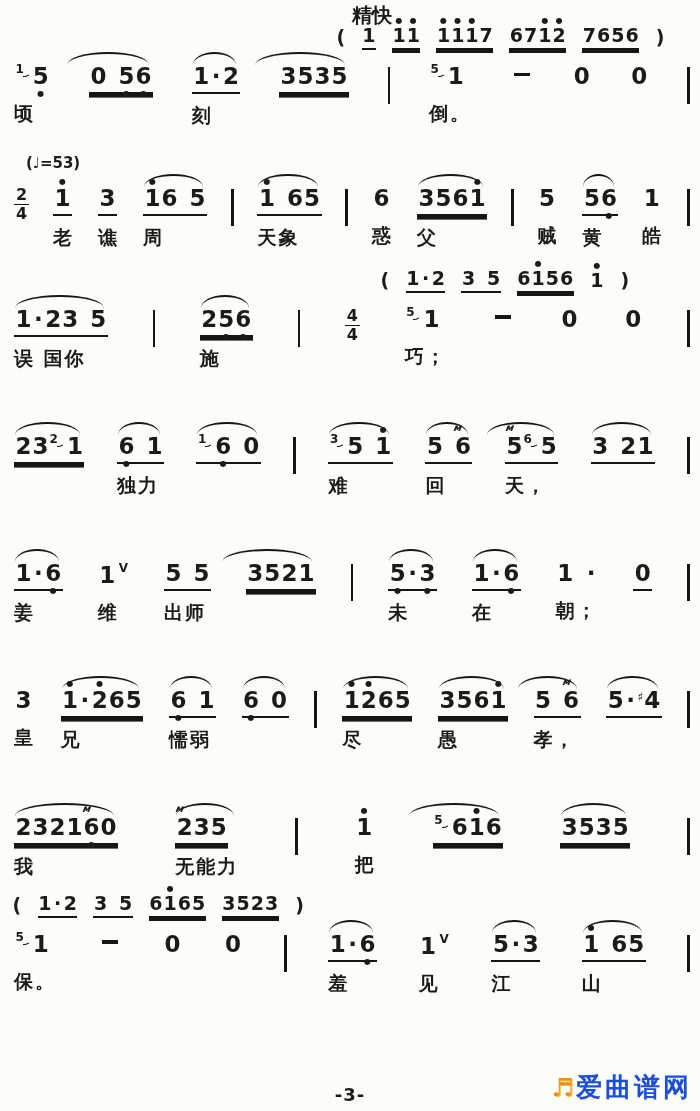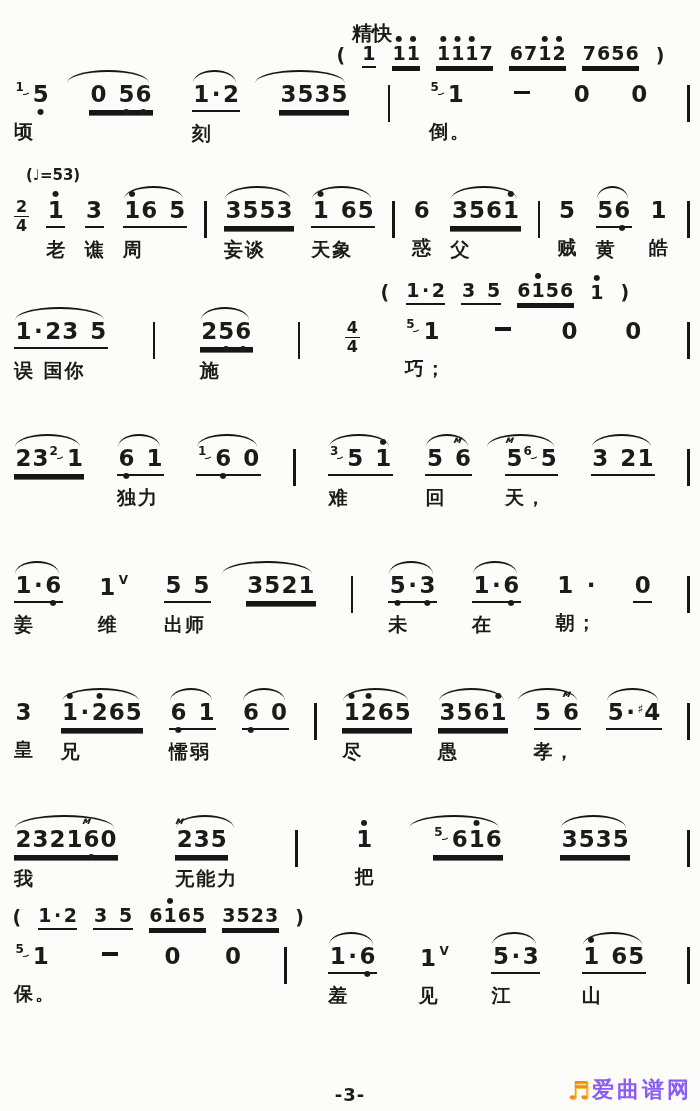--- a/index.html
+++ b/index.html
@@ -49,29 +49,29 @@
       font-size:16px;line-height:1.05;margin-top:0;}
   .ts .tsl{border-bottom:1.8px solid #161616;padding:0 2px 1px;}
   .ts .tsb{padding-top:1px;}
   .lyr{font-size:19px;font-weight:700;margin-top:9px;white-space:nowrap;
        letter-spacing:2px;font-family:"DejaVu Sans",sans-serif;}
   .footer{position:absolute;left:0;right:0;bottom:4px;height:34px;}
   .pageno{position:absolute;left:0;right:0;text-align:center;bottom:2px;
           font-size:18px;font-weight:700;letter-spacing:1px;}
   .wm{position:absolute;right:8px;bottom:2px;display:flex;align-items:center;gap:2px;}
   .wm-icon{font-size:25px;color:#ef8d1c;text-shadow:1px 1px 0 #f6c33c;line-height:1;}
-  .wm-text{font-size:22px;font-weight:700;color:#8b5cf6;letter-spacing:3px;
+  .wm-text{font-size:26px;font-weight:700;color:#1d4ed8;letter-spacing:3px;
            font-family:"DejaVu Sans",sans-serif;}
 </style>
 </head>
 <body>
 
 <div class="page">
   <div class="score">
-      <div class="system" style="margin-top: 18px;">
+      <div class="system" style="margin-top: 0;">
         <div class="prelabel" style="margin-left: 352px;">精快</div>
         <div class="prerowwrap"><div class="prerow" style="margin-left: 336px;">
             <span class="pc"><span class="d paren">(</span></span>
             <span class="pc u1"><span class="d">1</span></span>
             <span class="pc u2"><span class="d">1<span class="da">●</span></span><span class="d">1<span class="da">●</span></span></span>
             <span class="pc u2"><span class="d">1<span class="da">●</span></span><span class="d">1<span class="da">●</span></span><span class="d">1<span class="da">●</span></span><span class="d">7</span></span>
             <span class="pc u2"><span class="d">6</span><span class="d">7</span><span class="d">1<span class="da">●</span></span><span class="d">2<span class="da">●</span></span></span>
             <span class="pc u2"><span class="d">7</span><span class="d">6</span><span class="d">5</span><span class="d">6</span></span>
             <span class="pc"><span class="d paren">)</span></span>
           </div></div>
@@ -103,46 +103,41 @@
           </div>
           <div class="cell">
             <div class="nrow"><span class="dw"><span class="d">0</span></span></div>
           </div>
           <div class="cell">
             <div class="nrow"><span class="dw"><span class="d">0</span></span></div>
           </div>
           <span class="bar"></span>
         </div>
       </div>
-      <div class="system" style="margin-top: 20px;">
+      <div class="system" style="margin-top: 26px;">
         <div class="prelabel small" style="margin-left: 26px;">(♩=53)</div>
         <div class="staff">
           <span class="ts">
             <span class="tsl">2</span>
             <span class="tsb">4</span>
           </span>
           <div class="cell">
             <div class="nrow"><span class="dw u1"><span class="d">1<span class="da">●</span></span></span></div>
             <div class="lyr">老</div>
           </div>
           <div class="cell">
             <div class="nrow"><span class="dw u1"><span class="d">3</span></span></div>
             <div class="lyr">谯</div>
           </div>
           <div class="cell">
             <div class="arc"></div>
             <div class="nrow"><span class="dw u1"><span class="d">1<span class="da">●</span></span><span class="d">6</span><span class="sp"></span><span class="d">5</span></span></div>
             <div class="lyr">周</div>
           </div>
           <span class="bar"></span>
-          <div class="cell">
-            <div class="arc"></div>
-            <div class="nrow"><span class="dw u2"><span class="d">3</span><span class="d">5</span><span class="d">5</span><span class="d">3</span></span></div>
-            <div class="lyr">妄谈</div>
-          </div>
           <div class="cell">
             <div class="arc"></div>
             <div class="nrow"><span class="dw u1"><span class="d">1<span class="da">●</span></span><span class="sp"></span><span class="d">6</span><span class="d">5</span></span></div>
             <div class="lyr">天象</div>
           </div>
           <span class="bar"></span>
           <div class="cell">
             <div class="nrow"><span class="dw"><span class="d">6</span></span></div>
             <div class="lyr">惑</div>
           </div>

